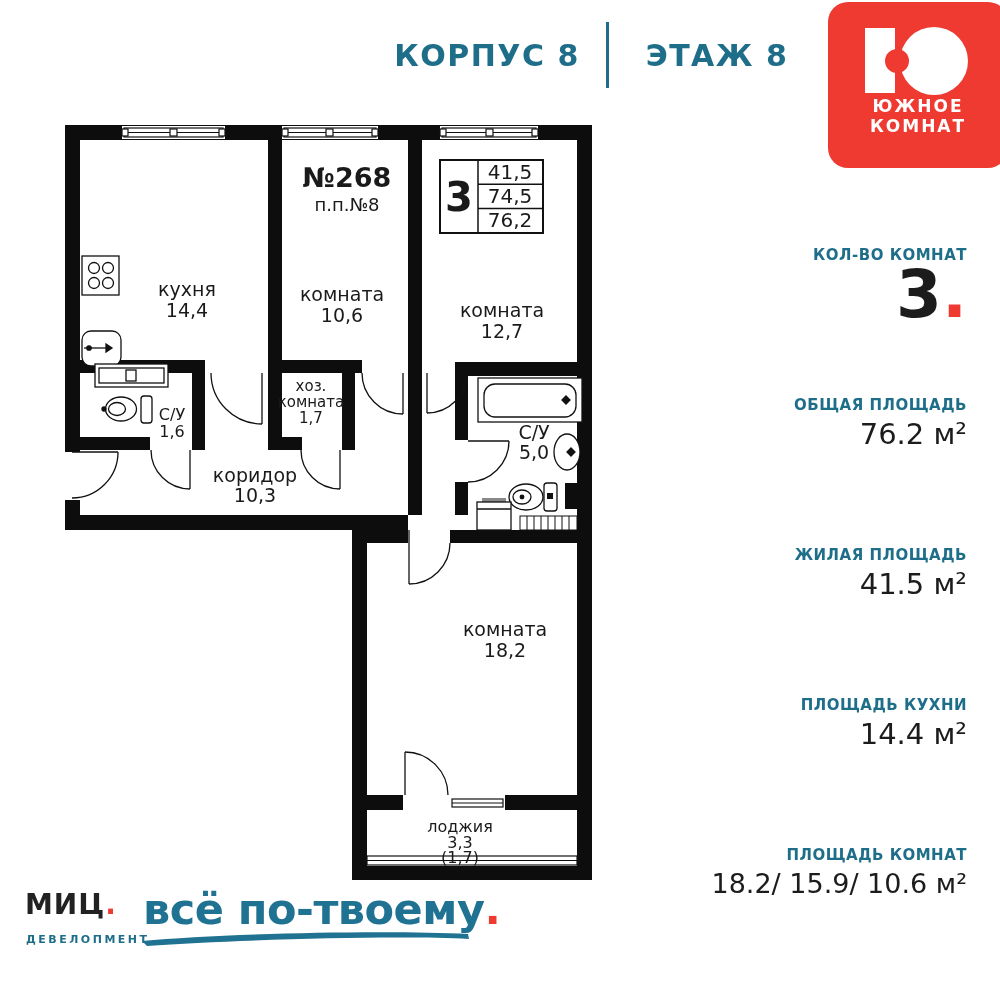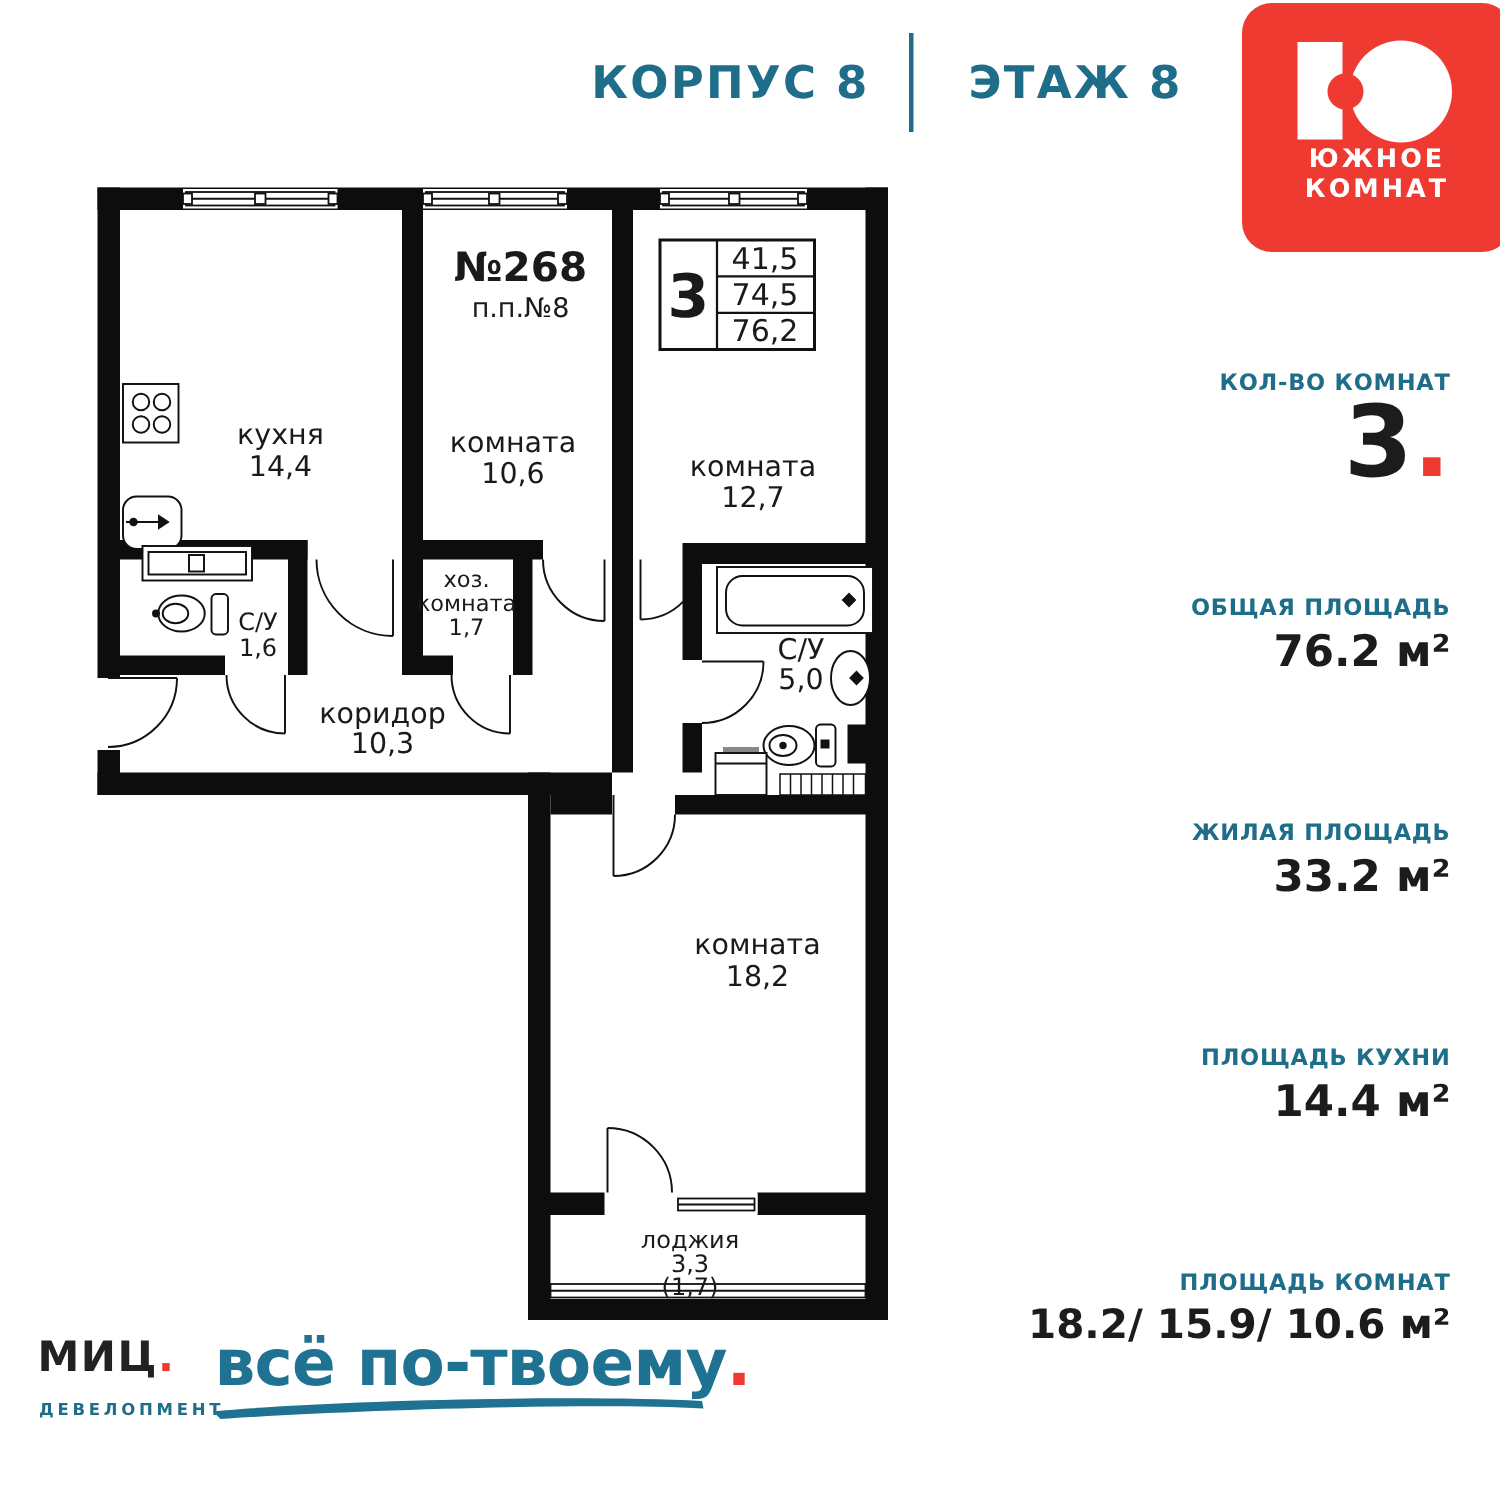--- a/index.html
+++ b/index.html
@@ -12,21 +12,21 @@
   
   .logo{position:absolute;left:828px;top:2px;width:180px;height:166px;background:#ee3a31;border-radius:20px;}
   .logo .bar{position:absolute;left:37px;top:26px;width:30px;height:65px;background:#fff;}
   .logo .circle{position:absolute;left:72px;top:25px;width:68px;height:68px;background:#fff;border-radius:50%;}
   .logo .dot{position:absolute;left:57px;top:47px;width:24px;height:24px;background:#ee3a31;border-radius:50%;}
   .logo .ln{position:absolute;left:0;width:100%;text-align:center;color:#fff;font-size:17px;
     font-weight:bold;letter-spacing:2px;}
   
   .sb-label{position:absolute;right:33px;color:#1e6e8a;font-size:15px;font-weight:bold;
     letter-spacing:0.5px;white-space:nowrap;}
-  .sb-value{position:absolute;right:33px;color:#1c1c1c;font-size:29px;font-weight:bold;
+  .sb-value{position:absolute;right:33px;color:#1c1c1c;font-size:29px;font-weight:normal;
     white-space:nowrap;line-height:1;}
   .sb-value.small{font-size:27px;}
   .sb-rooms{position:absolute;right:33px;top:262px;color:#1c1c1c;font-size:66px;font-weight:bold;line-height:1;}
   .red{color:#ee3a31;}
   
   .brand{position:absolute;left:25px;top:891px;font-size:28px;font-weight:bold;color:#222;
     letter-spacing:1px;line-height:1;}
   .brand-sub{position:absolute;left:26px;top:933px;font-size:11px;font-weight:bold;color:#1e6e8a;
     letter-spacing:2.5px;}
   .slogan{position:absolute;left:143px;top:888px;font-size:43px;font-weight:bold;color:#1f7291;
@@ -254,21 +254,21 @@
   <text class="rm-m" x="460" y="863">(1,7)</text>
 </svg>
 
 <div class="sb-label" style="top:246px;">КОЛ-ВО КОМНАТ</div>
 <div class="sb-rooms"><span>3</span><span class="red">.</span></div>
 
 <div class="sb-label" style="top:396px;">ОБЩАЯ ПЛОЩАДЬ</div>
 <div class="sb-value" style="top:420px;">76.2 м²</div>
 
 <div class="sb-label" style="top:546px;">ЖИЛАЯ ПЛОЩАДЬ</div>
-<div class="sb-value" style="top:570px;">33.2 м²</div>
+<div class="sb-value" style="top:570px;">41.5 м²</div>
 
 <div class="sb-label" style="top:696px;">ПЛОЩАДЬ КУХНИ</div>
 <div class="sb-value" style="top:720px;">14.4 м²</div>
 
 <div class="sb-label" style="top:846px;">ПЛОЩАДЬ КОМНАТ</div>
 <div class="sb-value small" style="top:870px;">18.2/ 15.9/ 10.6 м²</div>
 
 <div class="brand"><span>МИЦ</span><span class="red">.</span></div>
 <div class="brand-sub">ДЕВЕЛОПМЕНТ</div>
 <div class="slogan"><span>всё по-твоему</span><span class="red">.</span></div>

